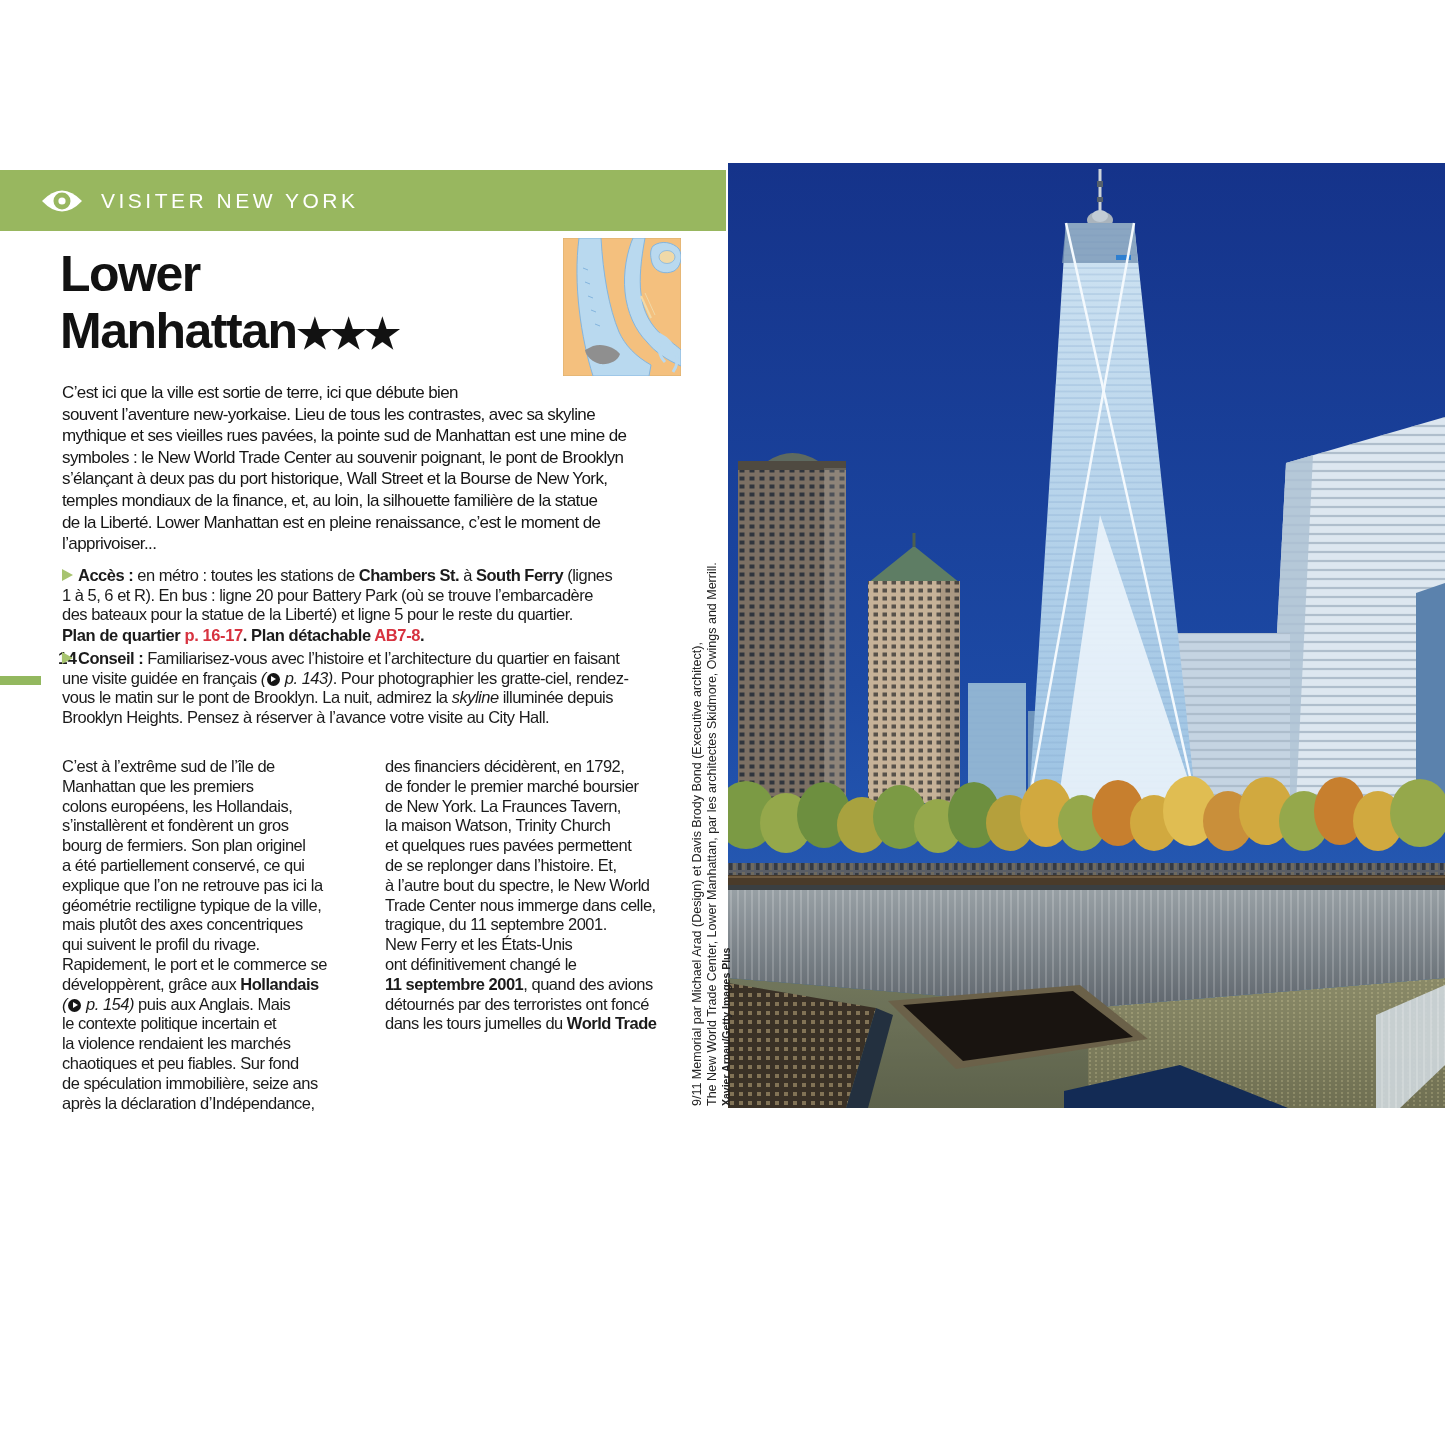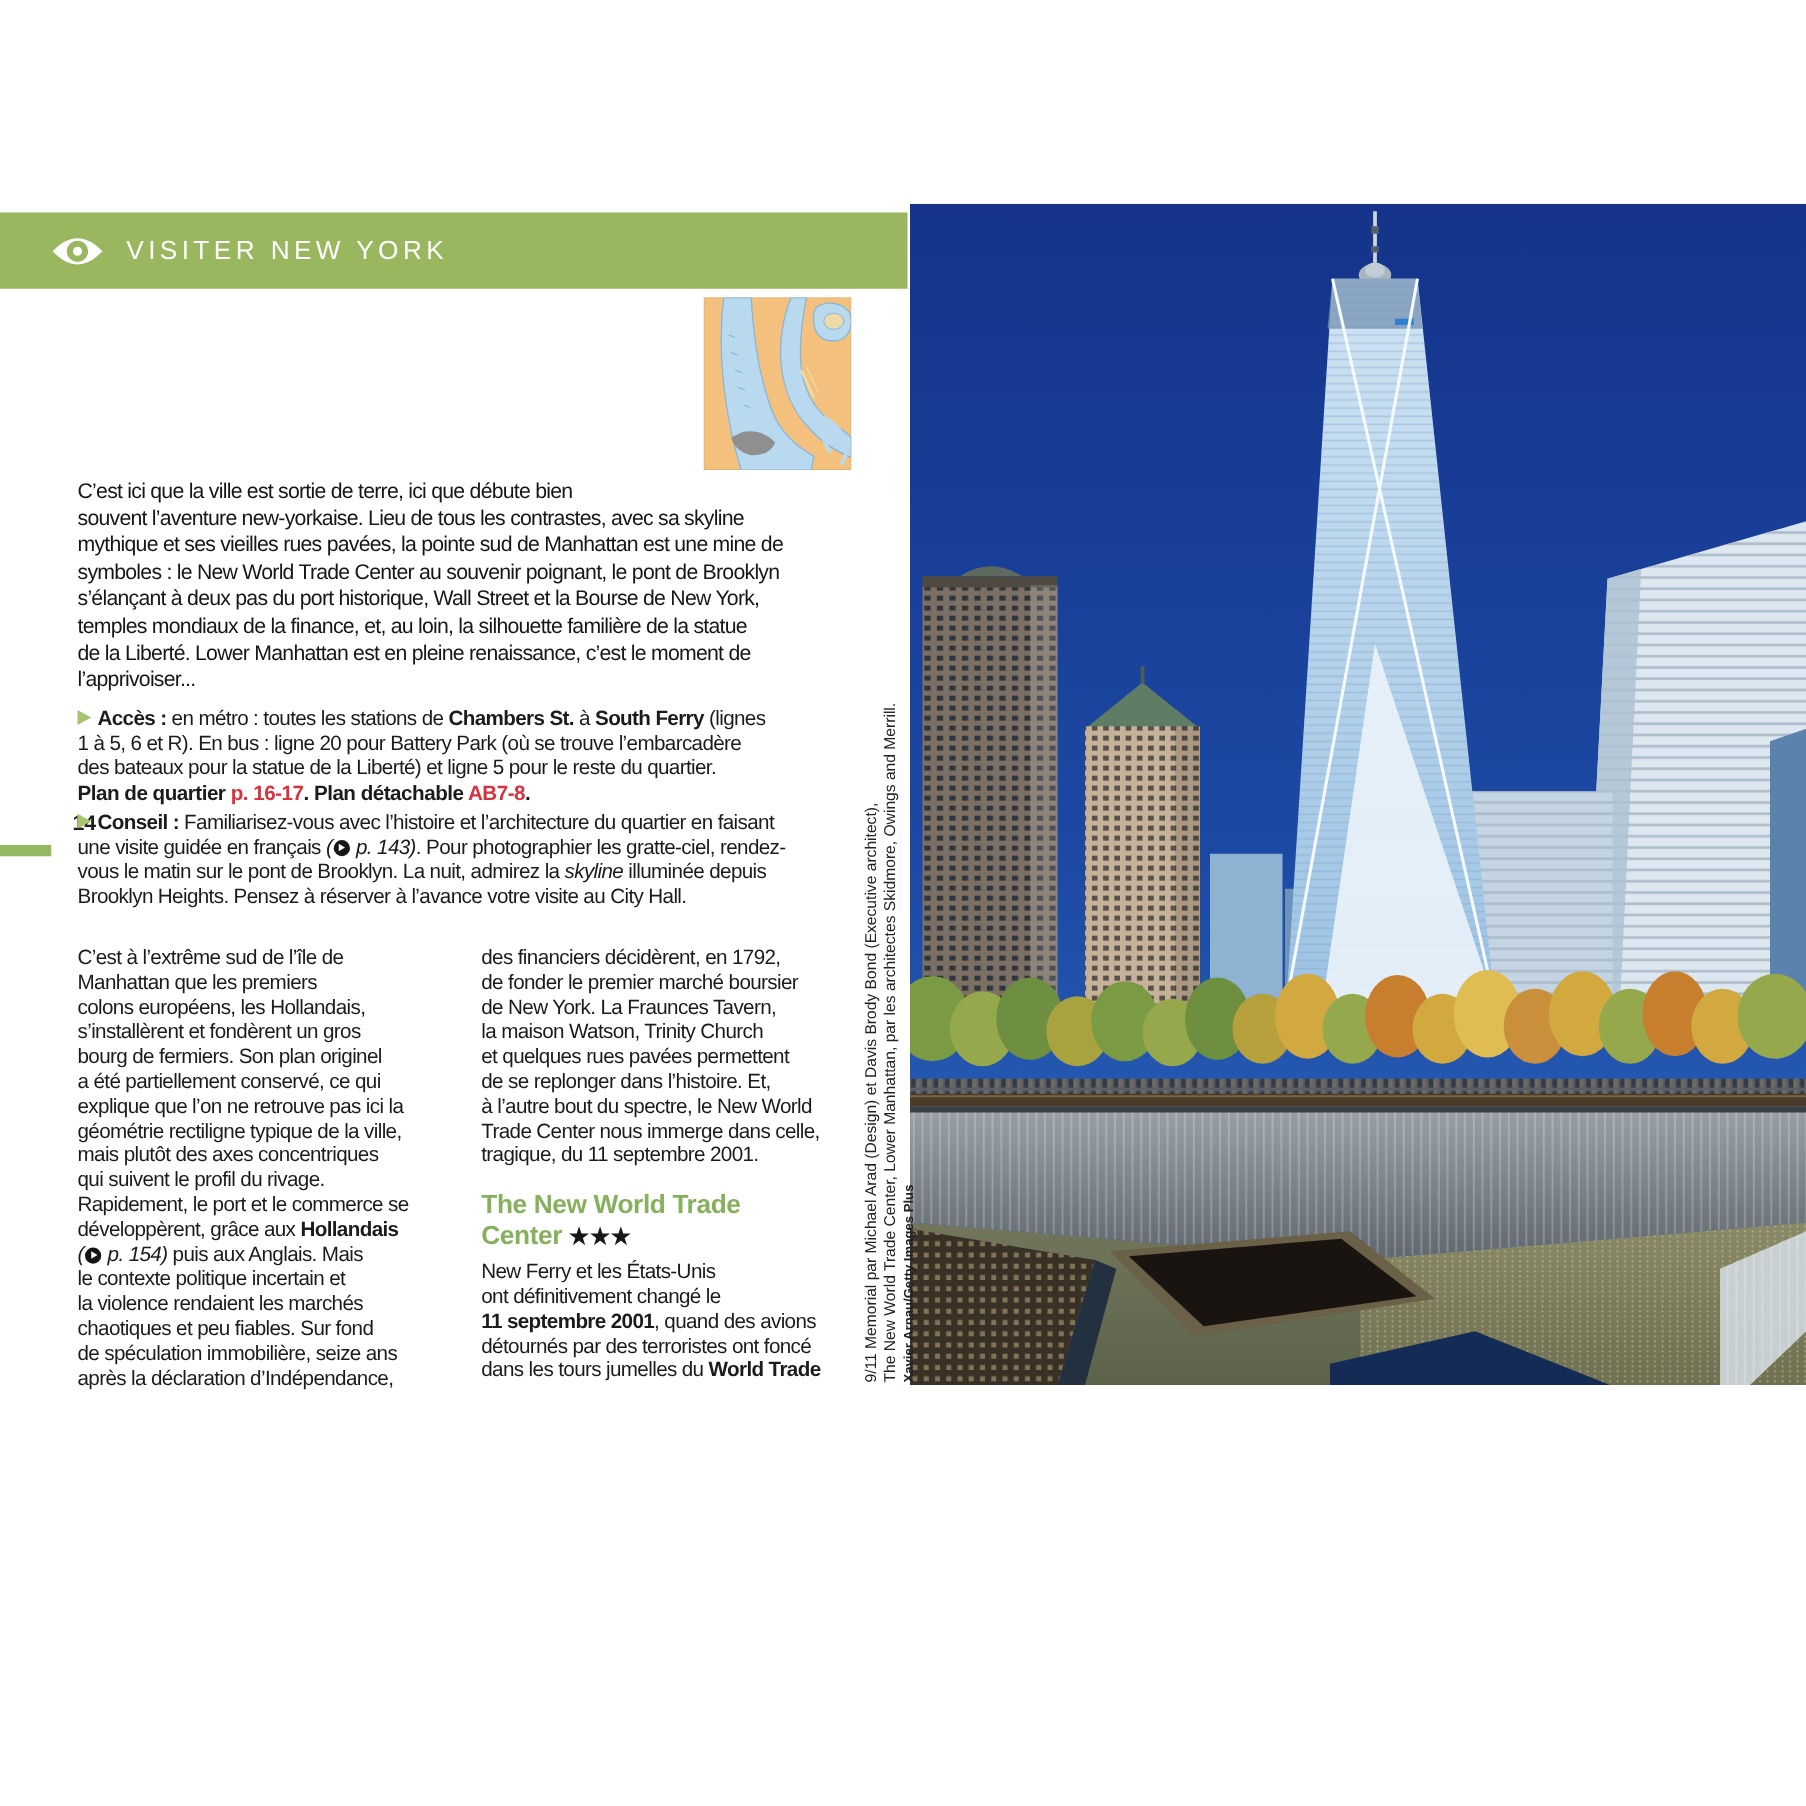--- a/index.html
+++ b/index.html
@@ -55,20 +55,24 @@
       <path d="M2,14 Q22,-7 42,14 Q22,35 2,14 Z" fill="#ffffff"></path>
       <circle cx="22" cy="14" r="8.5" fill="#98b75f"></circle>
       <circle cx="22" cy="14" r="3.6" fill="#ffffff"></circle>
     </svg>
     <span class="band-label">VISITER NEW YORK</span>
   </div>
 
   <div class="pagenum">14</div>
   <div class="pagebar"></div>
 
+  <h1 class="title">
+    <span>Lower</span><br>
+    <span>Manhattan</span><span class="stars">★★★</span>
+  </h1>
 
   <div class="map">
     <svg width="118" height="138" viewBox="0 0 118 138">
       <rect x="0" y="0" width="118" height="138" fill="#f4c07e" stroke="#d8ae6e" stroke-width="1"></rect>
 
       <path d="M16,0 L38,0 C40,36 46,70 56,94 C62,107 72,118 88,127 L86,138 L30,138 C18,100 10,46 16,0 Z" fill="#b9d9ef" stroke="#84b5de" stroke-width="1"></path>
 
       <path d="M70,0 L82,0 C78,22 76,40 78,56 C80,74 88,88 100,98 C108,104 114,108 118,112 L118,128 C104,122 92,114 84,104 C72,92 64,74 62,54 C60,34 64,14 70,0 Z" fill="#b9d9ef" stroke="#84b5de" stroke-width="1"></path>
 
       <path d="M90,8 C98,2 110,4 116,11 C120,18 118,29 111,33 C102,37 92,34 89,25 C87,17 87,12 90,8 Z" fill="#b9d9ef" stroke="#84b5de" stroke-width="1"></path>
@@ -93,21 +97,20 @@
 
   <p class="intro"><span class="">C’est ici que la ville est sortie de terre, ici que débute bien</span><br><span class="">souvent l’aventure new-yorkaise. Lieu de tous les contrastes, avec sa skyline</span><br><span class="">mythique et ses vieilles rues pavées, la pointe sud de Manhattan est une mine de</span><br><span class="">symboles : le New World Trade Center au souvenir poignant, le pont de Brooklyn</span><br><span class="">s’élançant à deux pas du port historique, Wall Street et la Bourse de New York,</span><br><span class="">temples mondiaux de la finance, et, au loin, la silhouette familière de la statue</span><br><span class="">de la Liberté. Lower Manhattan est en pleine renaissance, c’est le moment de</span><br><span class="">l’apprivoiser...</span></p>
 
   <p class="access"><span class="tri"></span><span class="b">Accès : </span><span class="">en métro : toutes les stations de </span><span class="b">Chambers St.</span><span class=""> à </span><span class="b">South Ferry</span><span class=""> (lignes</span><br><span class="">1 à 5, 6 et R). En bus : ligne 20 pour Battery Park (où se trouve l’embarcadère</span><br><span class="">des bateaux pour la statue de la Liberté) et ligne 5 pour le reste du quartier.</span></p>
   <p class="plan"><span class="b">Plan de quartier </span><span class="b red">p. 16-17</span><span class="b">. Plan détachable </span><span class="b red">AB7-8</span><span class="b">.</span></p>
   <p class="conseil"><span class="tri"></span><span class="b">Conseil : </span><span class="">Familiarisez-vous avec l’histoire et l’architecture du quartier en faisant</span><br><span class="">une visite guidée en français </span><span class="i">(</span><span class="xref"></span><span class="i"> p. 143)</span><span class="">. Pour photographier les gratte-ciel, rendez-</span><br><span class="">vous le matin sur le pont de Brooklyn. La nuit, admirez la </span><span class="i">skyline</span><span class=""> illuminée depuis</span><br><span class="">Brooklyn Heights. Pensez à réserver à l’avance votre visite au City Hall.</span></p>
 
   <div class="col leftcol"><span class="">C’est à l’extrême sud de l’île de</span><br><span class="">Manhattan que les premiers</span><br><span class="">colons européens, les Hollandais,</span><br><span class="">s’installèrent et fondèrent un gros</span><br><span class="">bourg de fermiers. Son plan originel</span><br><span class="">a été partiellement conservé, ce qui</span><br><span class="">explique que l’on ne retrouve pas ici la</span><br><span class="">géométrie rectiligne typique de la ville,</span><br><span class="">mais plutôt des axes concentriques</span><br><span class="">qui suivent le profil du rivage.</span><br><span class="">Rapidement, le port et le commerce se</span><br><span class="">développèrent, grâce aux </span><span class="b">Hollandais</span><br><span class="i">(</span><span class="xref"></span><span class="i"> p. 154)</span><span class=""> puis aux Anglais. Mais</span><br><span class="">le contexte politique incertain et</span><br><span class="">la violence rendaient les marchés</span><br><span class="">chaotiques et peu fiables. Sur fond</span><br><span class="">de spéculation immobilière, seize ans</span><br><span class="">après la déclaration d’Indépendance,</span></div>
   <div class="col rightcol">
     <div><span class="">des financiers décidèrent, en 1792,</span><br><span class="">de fonder le premier marché boursier</span><br><span class="">de New York. La Fraunces Tavern,</span><br><span class="">la maison Watson, Trinity Church</span><br><span class="">et quelques rues pavées permettent</span><br><span class="">de se replonger dans l’histoire. Et,</span><br><span class="">à l’autre bout du spectre, le New World</span><br><span class="">Trade Center nous immerge dans celle,</span><br><span class="">tragique, du 11 septembre 2001.</span></div>
-    <h2><span class="b green">The New World Trade</span><br><span class="b green">Center </span><span class="stars">★★★</span></h2>
     <div><span class="">New Ferry et les États-Unis</span><br><span class="">ont définitivement changé le</span><br><span class="b">11 septembre 2001</span><span class="">, quand des avions</span><br><span class="">détournés par des terroristes ont foncé</span><br><span class="">dans les tours jumelles du </span><span class="b">World Trade</span></div>
   </div>
 
   <div class="photo">
     <svg width="717" height="945" viewBox="0 0 717 945" preserveAspectRatio="none">
       <defs>
         <linearGradient id="sky" x1="0" y1="0" x2="0" y2="1">
           <stop offset="0" stop-color="#15338a"></stop>
             <stop offset="0.55" stop-color="#1c49a4"></stop>
             <stop offset="1" stop-color="#2f6ac1"></stop>

